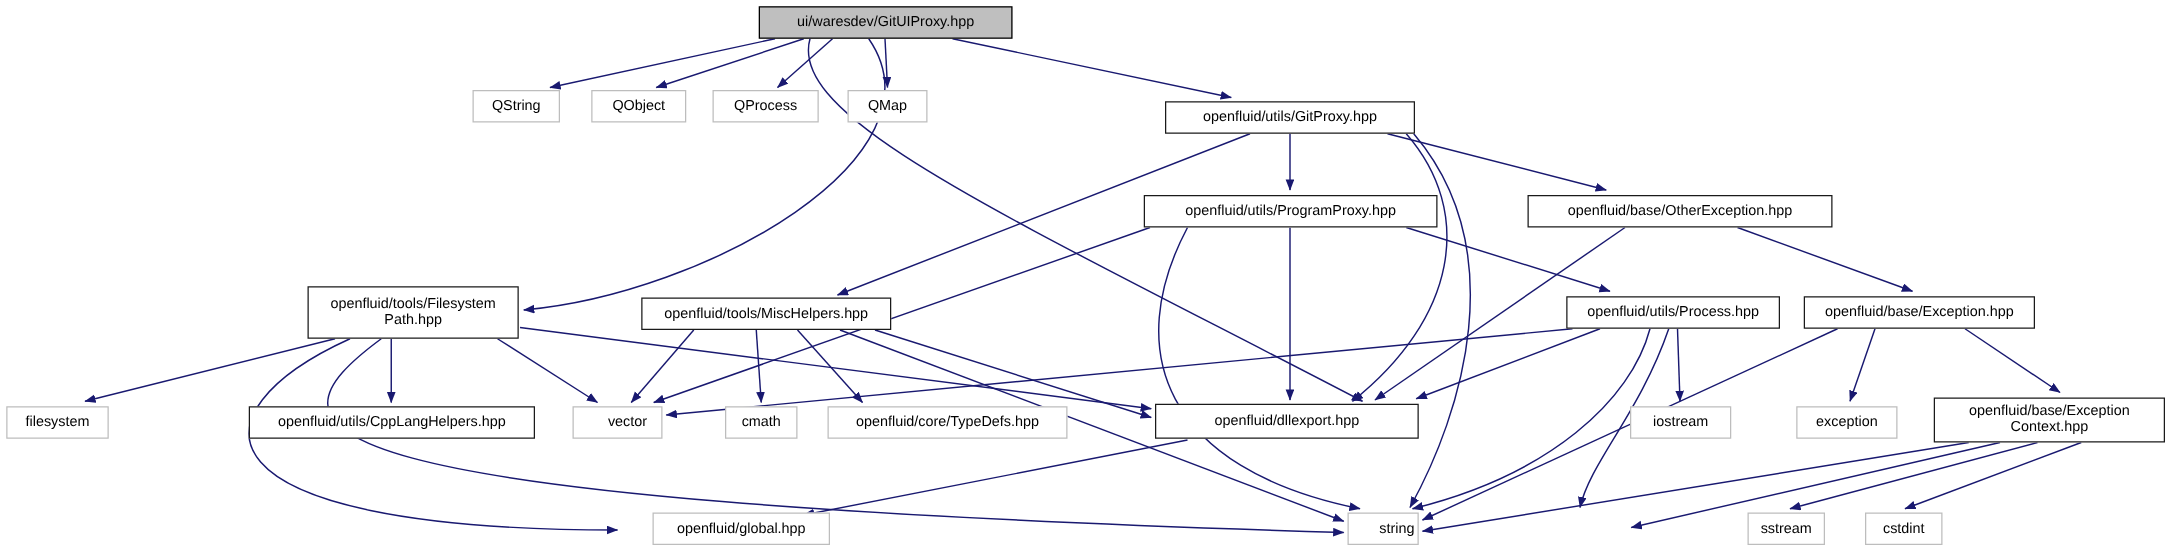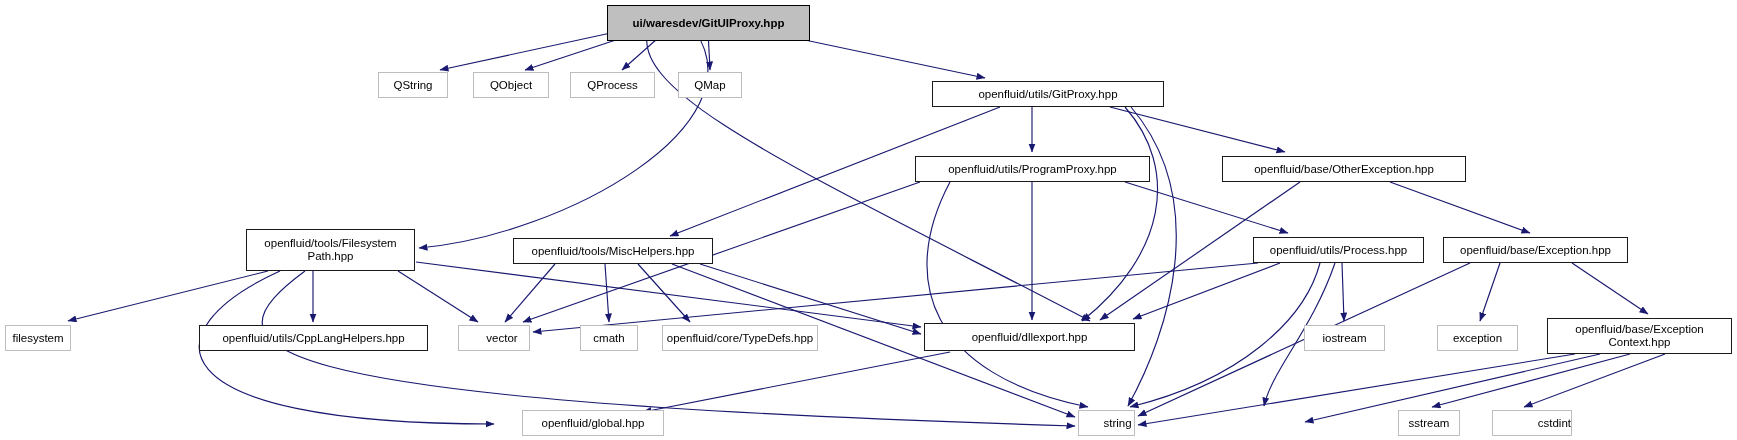--- a/index.html
+++ b/index.html
@@ -79,36 +79,36 @@
         <path d="M268,271 L68,321" fill="none" stroke="#191970" stroke-width="1.15" marker-end="url(#arrow)"></path>
         <path d="M313,271 L313,322" fill="none" stroke="#191970" stroke-width="1.15" marker-end="url(#arrow)"></path>
         <path d="M398,271 L478,322" fill="none" stroke="#191970" stroke-width="1.15" marker-end="url(#arrow)"></path>
         <path d="M416,262 L921,327" fill="none" stroke="#191970" stroke-width="1.15" marker-end="url(#arrow)"></path>
         <path d="M280,271 C150,330 148,424 494,424" fill="none" stroke="#191970" stroke-width="1.15" marker-end="url(#arrow)"></path>
         <path d="M305,271 C205,345 215,400 1075,426" fill="none" stroke="#191970" stroke-width="1.15" marker-end="url(#arrow)"></path>
         <path d="M950,352 L643,412" fill="none" stroke="#191970" stroke-width="1.15" marker-end="url(#arrow)"></path>
       </g>
   </svg>
   <div id="node-layer">
-      <div class="node root" style="left: 607px; top: 5px; width: 203px; height: 36px; font-weight: bold;">
+      <div class="node root" style="left: 607px; top: 5px; width: 203px; height: 26px;">
         <span>ui/waresdev/GitUIProxy.hpp</span>
       </div>
       <div class="node ext" style="left: 378px; top: 72px; width: 70px; height: 26px;">
         <span>QString</span>
       </div>
       <div class="node ext" style="left: 473px; top: 72px; width: 76px; height: 26px;">
         <span>QObject</span>
       </div>
       <div class="node ext" style="left: 570px; top: 72px; width: 85px; height: 26px; text-align: center;">
         <span>QProcess</span>
       </div>
       <div class="node ext" style="left: 678px; top: 72px; width: 64px; height: 26px;">
         <span>QMap</span>
       </div>
-      <div class="node doc" style="left: 932px; top: 81px; width: 232px; height: 26px;">
+      <div class="node doc" style="left: 932px; top: 81px; width: 200px; height: 26px;">
         <span>openfluid/utils/GitProxy.hpp</span>
       </div>
       <div class="node doc" style="left: 915px; top: 156px; width: 235px; height: 26px;">
         <span>openfluid/utils/ProgramProxy.hpp</span>
       </div>
       <div class="node doc" style="left: 1222px; top: 156px; width: 244px; height: 26px;">
         <span>openfluid/base/OtherException.hpp</span>
       </div>
       <div class="node doc" style="left: 246px; top: 229px; width: 169px; height: 42px;">
         <span>openfluid/tools/Filesystem</span>
@@ -116,33 +116,33 @@
       </div>
       <div class="node doc" style="left: 513px; top: 238px; width: 200px; height: 26px;">
         <span>openfluid/tools/MiscHelpers.hpp</span>
       </div>
       <div class="node doc" style="left: 1253px; top: 237px; width: 171px; height: 26px;">
         <span>openfluid/utils/Process.hpp</span>
       </div>
       <div class="node doc" style="left: 1443px; top: 237px; width: 185px; height: 26px;">
         <span>openfluid/base/Exception.hpp</span>
       </div>
-      <div class="node ext" style="left: 5px; top: 325px; width: 66px; height: 26px;">
+      <div class="node ext" style="left: 5px; top: 325px; width: 82px; height: 26px;">
         <span>filesystem</span>
       </div>
       <div class="node doc" style="left: 199px; top: 325px; width: 229px; height: 26px; text-align: right;">
         <span>openfluid/utils/CppLangHelpers.hpp</span>
       </div>
       <div class="node ext" style="left: 458px; top: 325px; width: 72px; height: 26px; padding-left: 16px;">
         <span>vector</span>
       </div>
       <div class="node ext" style="left: 580px; top: 325px; width: 58px; height: 26px;">
         <span>cmath</span>
       </div>
-      <div class="node ext" style="left: 662px; top: 325px; width: 156px; height: 26px;">
+      <div class="node ext" style="left: 662px; top: 325px; width: 192px; height: 26px;">
         <span>openfluid/core/TypeDefs.hpp</span>
       </div>
       <div class="node doc" style="left: 924px; top: 323px; width: 211px; height: 28px;">
         <span>openfluid/dllexport.hpp</span>
       </div>
       <div class="node ext" style="left: 1304px; top: 325px; width: 81px; height: 26px;">
         <span>iostream</span>
       </div>
       <div class="node ext" style="left: 1437px; top: 325px; width: 81px; height: 26px;">
         <span>exception</span>
@@ -156,17 +156,17 @@
       </div>
       <div class="node ext" style="left: 1078px; top: 410px; width: 57px; height: 26px; padding-left: 22px;">
         <span>string</span>
       </div>
       <div class="node ext" style="left: 1250px; top: 410px; width: 60px; height: 26px; margin-top: 34px;">
         <span>map</span>
       </div>
       <div class="node ext" style="left: 1398px; top: 410px; width: 62px; height: 26px;">
         <span>sstream</span>
       </div>
-      <div class="node ext" style="left: 1492px; top: 410px; width: 80px; height: 26px; align-items: flex-end;">
+      <div class="node ext" style="left: 1492px; top: 410px; width: 62px; height: 26px;">
         <span>cstdint</span>
       </div>
     </div>
 </div>
 
 </body></html>

